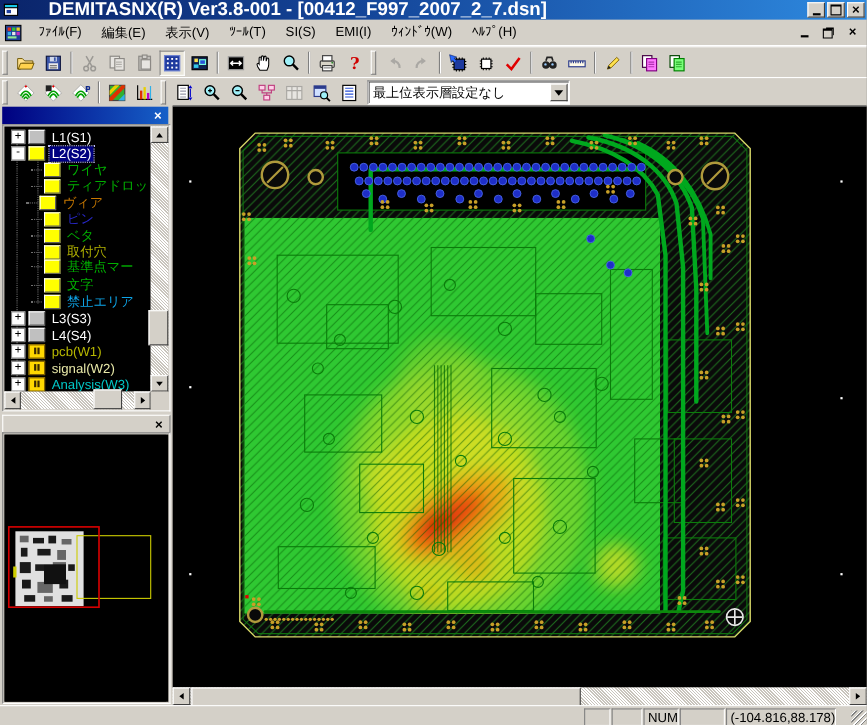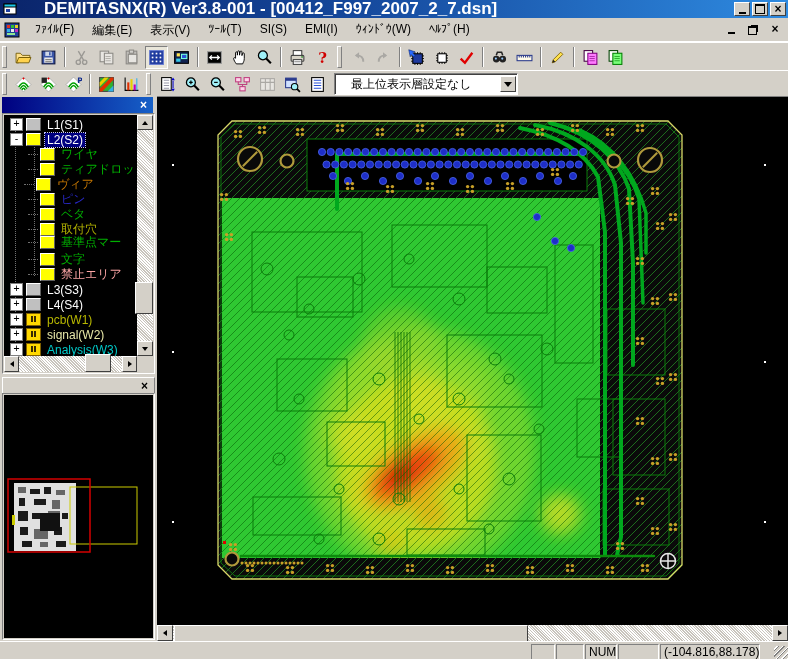--- a/index.html
+++ b/index.html
@@ -31,21 +31,21 @@
   #toolbar2{top:70px;height:26px;}
   .gripper{width:3px;height:20px;margin:0 4px 0 2px;background:#d4d0c8;
     border:1px solid;border-color:#fff #808080 #808080 #fff;}
   .tsep{width:1px;height:20px;background:#808080;border-right:1px solid #fff;margin:0 3px;}
   .tbtn{width:23px;height:23px;display:flex;align-items:center;justify-content:center;
     background:transparent;border:1px solid transparent;padding:0;margin:0 1px;}
   .tbtn.pressed{border-color:#808080 #fff #fff #808080;background:#e9e6da;}
   .tbtn.dim svg{filter:grayscale(1) opacity(.45);}
   .combo{display:flex;align-items:center;width:182px;height:20px;margin-left:4px;background:#fff;
     border:1px solid;border-color:#808080 #fff #fff #808080;box-shadow:inset 1px 1px 0 #404040;}
-  .combo .cval{flex:1;padding:1px 16px;white-space:nowrap;overflow:hidden;font-size:12px;}
+  .combo .cval{flex:1;padding:1px 4px;white-space:nowrap;overflow:hidden;font-size:12px;}
   .combo .cbtn{width:16px;height:16px;margin-right:1px;background:#d4d0c8;border:1px solid;
     border-color:#fff #404040 #404040 #fff;display:flex;align-items:center;justify-content:center;padding:0;}
   .arr-d{width:0;height:0;border:4px solid transparent;border-top:5px solid #000;margin-top:4px;}
   
   .ptitle{position:absolute;left:2px;width:151px;height:16px;display:flex;align-items:center;}
   #tree-title{top:97px;background:linear-gradient(90deg,#000080,#1660c8);}
   #nav-title{top:377px;background:#d4d0c8;border:1px solid;border-color:#fff #808080 #808080 #fff;}
   .pclose{margin-left:auto;margin-right:3px;width:13px;height:12px;border:none;background:transparent;
     font-size:12px;line-height:10px;padding:0;font-weight:bold;}
   #tree-title .pclose{color:#fff;}
@@ -474,21 +474,21 @@
             <span class="tlabel" style="color: rgb(0, 176, 0);">基準点マー</span>
           </div>
           <div class="trow" style="top: 137px; padding-left: 24px;">
             <span class="hdots"></span>
             <span class="cbx yellow"></span>
             <span class="tlabel" style="color: rgb(0, 176, 0);">文字</span>
           </div>
           <div class="trow" style="top: 152px; padding-left: 24px;">
             <span class="hdots"></span>
             <span class="cbx yellow"></span>
-            <span class="tlabel" style="color: #fca5a5;">禁止エリア</span>
+            <span class="tlabel" style="color: #0ea5e9;">禁止エリア</span>
           </div>
           <div class="trow" style="top: 167px; padding-left: 6px;">
             <span class="texp">+</span>
             <span class="cbx gray"></span>
             <span class="tlabel" style="color: rgb(255, 255, 255);">L3(S3)</span>
           </div>
           <div class="trow" style="top: 182px; padding-left: 6px;">
             <span class="texp">+</span>
             <span class="cbx gray"></span>
             <span class="tlabel" style="color: rgb(255, 255, 255);">L4(S4)</span>

